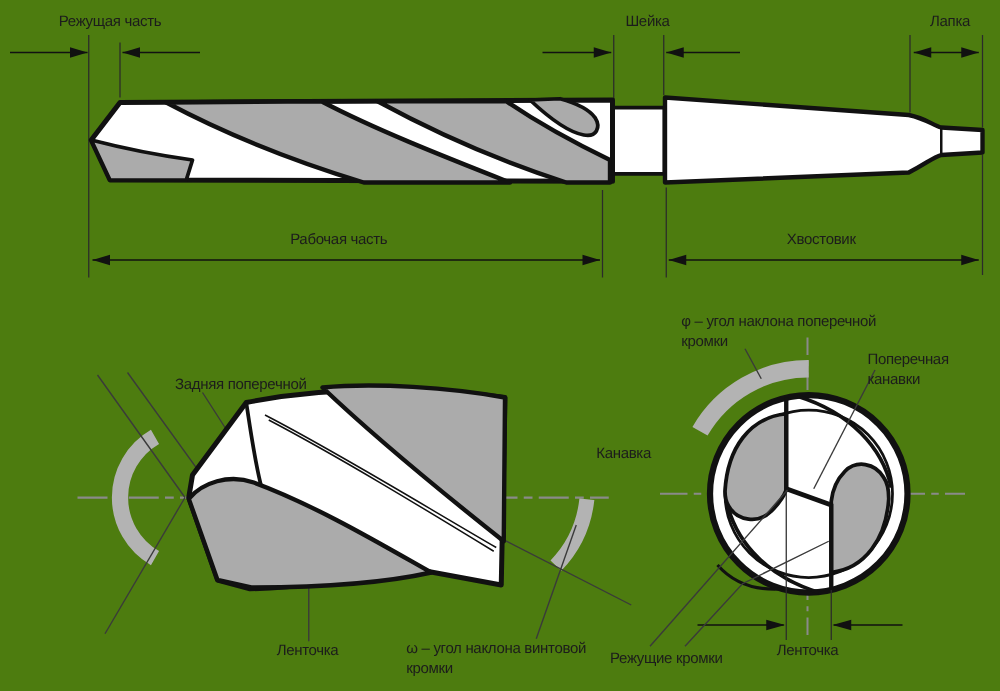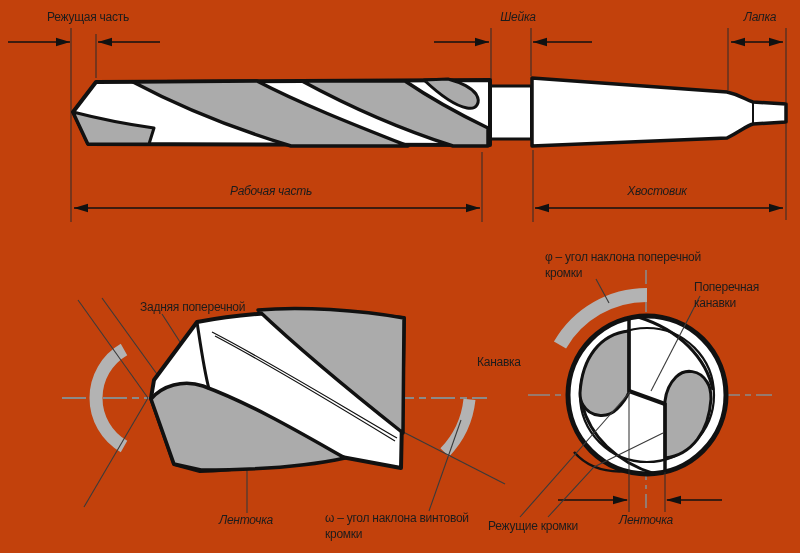--- a/index.html
+++ b/index.html
@@ -1,21 +1,21 @@
 <!DOCTYPE html>
 <html><head>
 <meta charset="utf-8">
 <style>
   html,body{margin:0;padding:0;background:#ffffff;}
-  .stage{position:relative;width:800px;height:553px;background:#c2410c;overflow:hidden;
+  .stage{position:relative;width:800px;height:553px;background:#4d7c0f;overflow:hidden;
          font-family:"Liberation Sans", sans-serif;}
   .stage svg{position:absolute;left:0;top:0;}
   .lbl{position:absolute;font-size:12px;line-height:1.3;color:#1c1c1c;
        letter-spacing:-0.25px;white-space:pre-line;}
-  .lbl.c{transform:translateX(-50%);text-align:right;font-style:italic;}
+  .lbl.c{transform:translateX(-50%);text-align:right;}
 </style>
 </head>
 <body>
 
 <div class="stage">
 
 <svg width="800" height="553" viewBox="0 0 800 553">
 
   <g stroke="#2b2b2b" stroke-width="1">
     <line x1="71" y1="28" x2="71" y2="222"></line>

